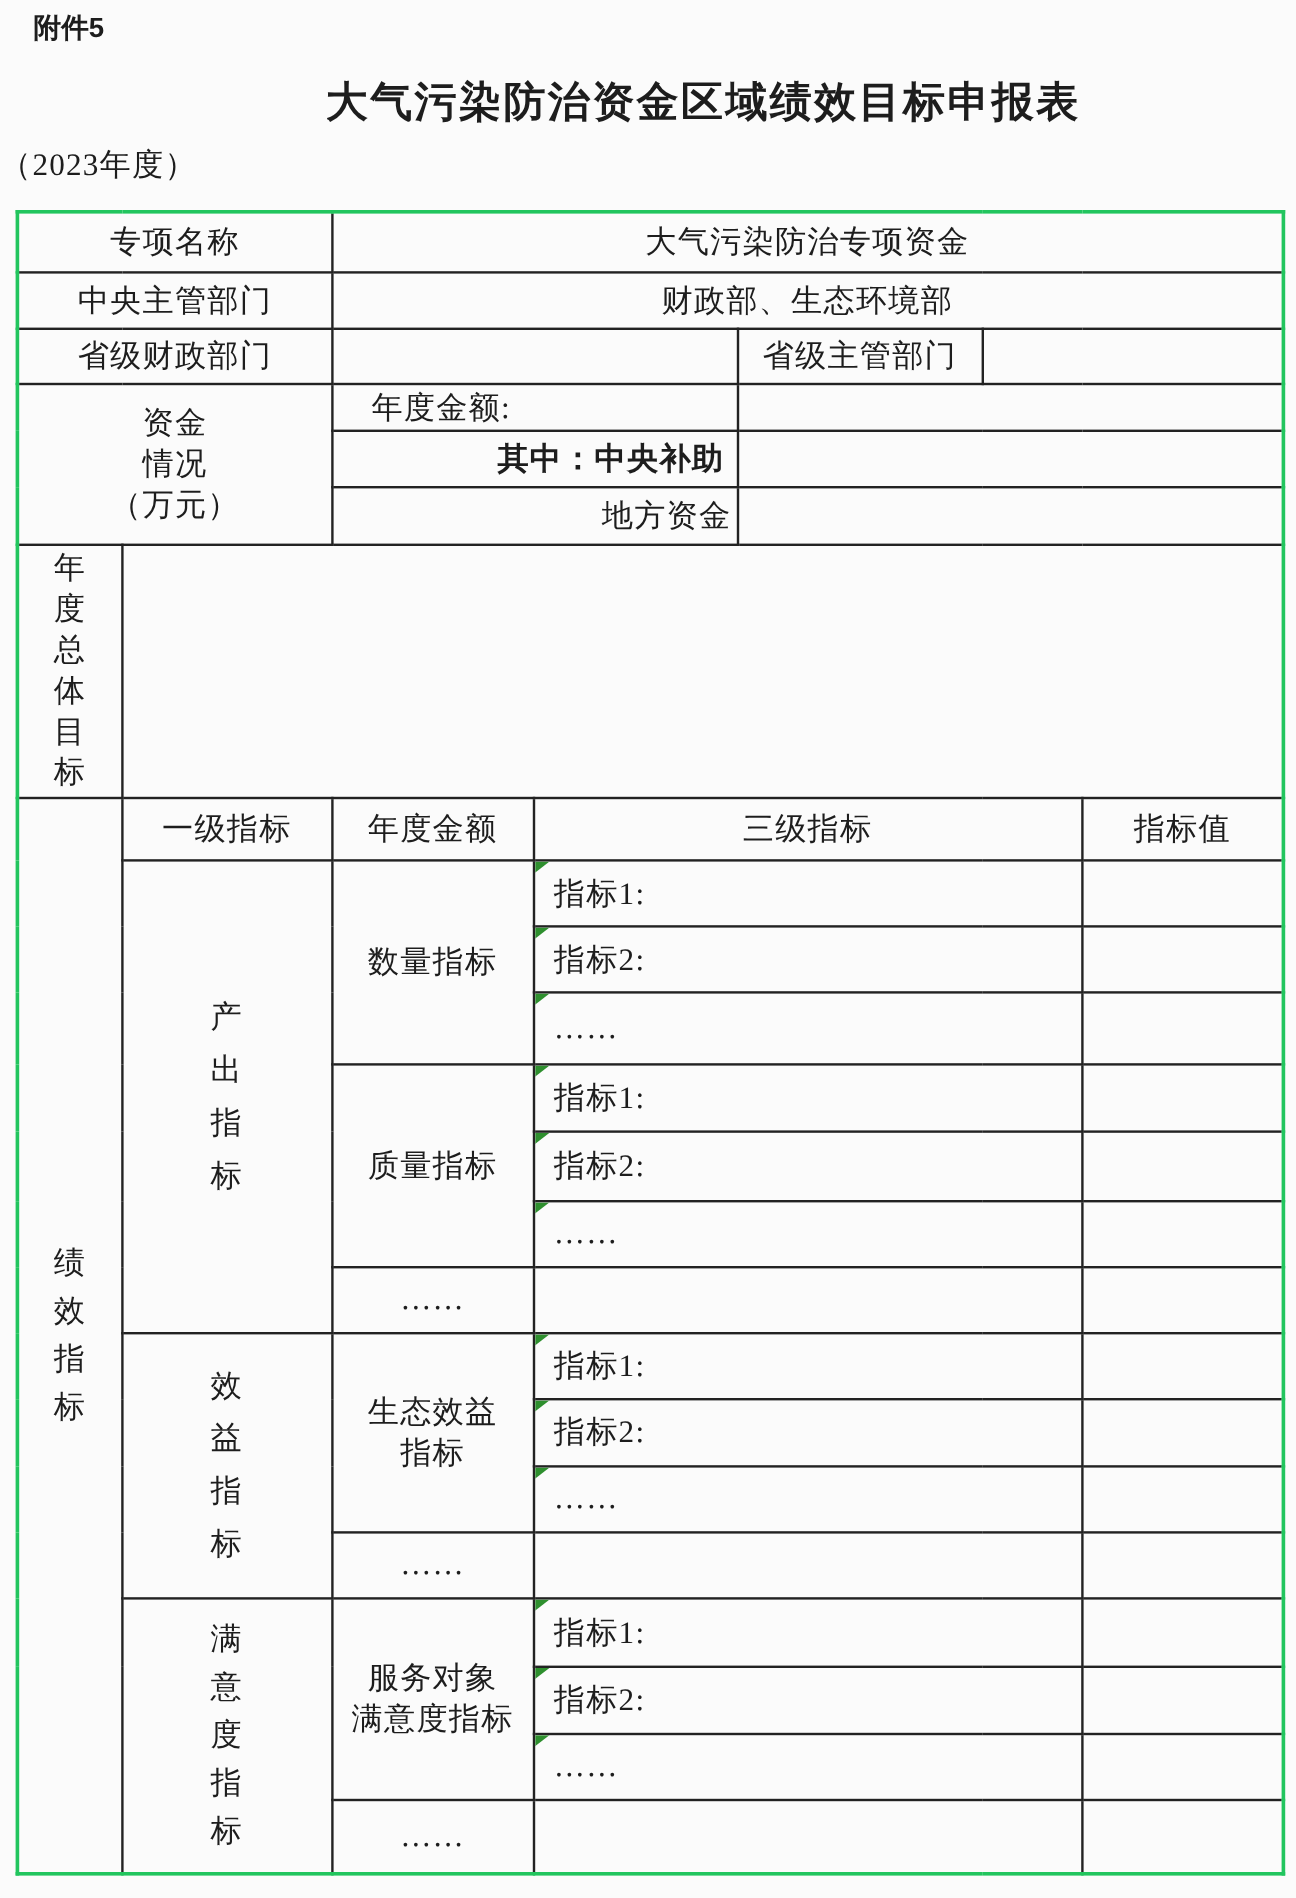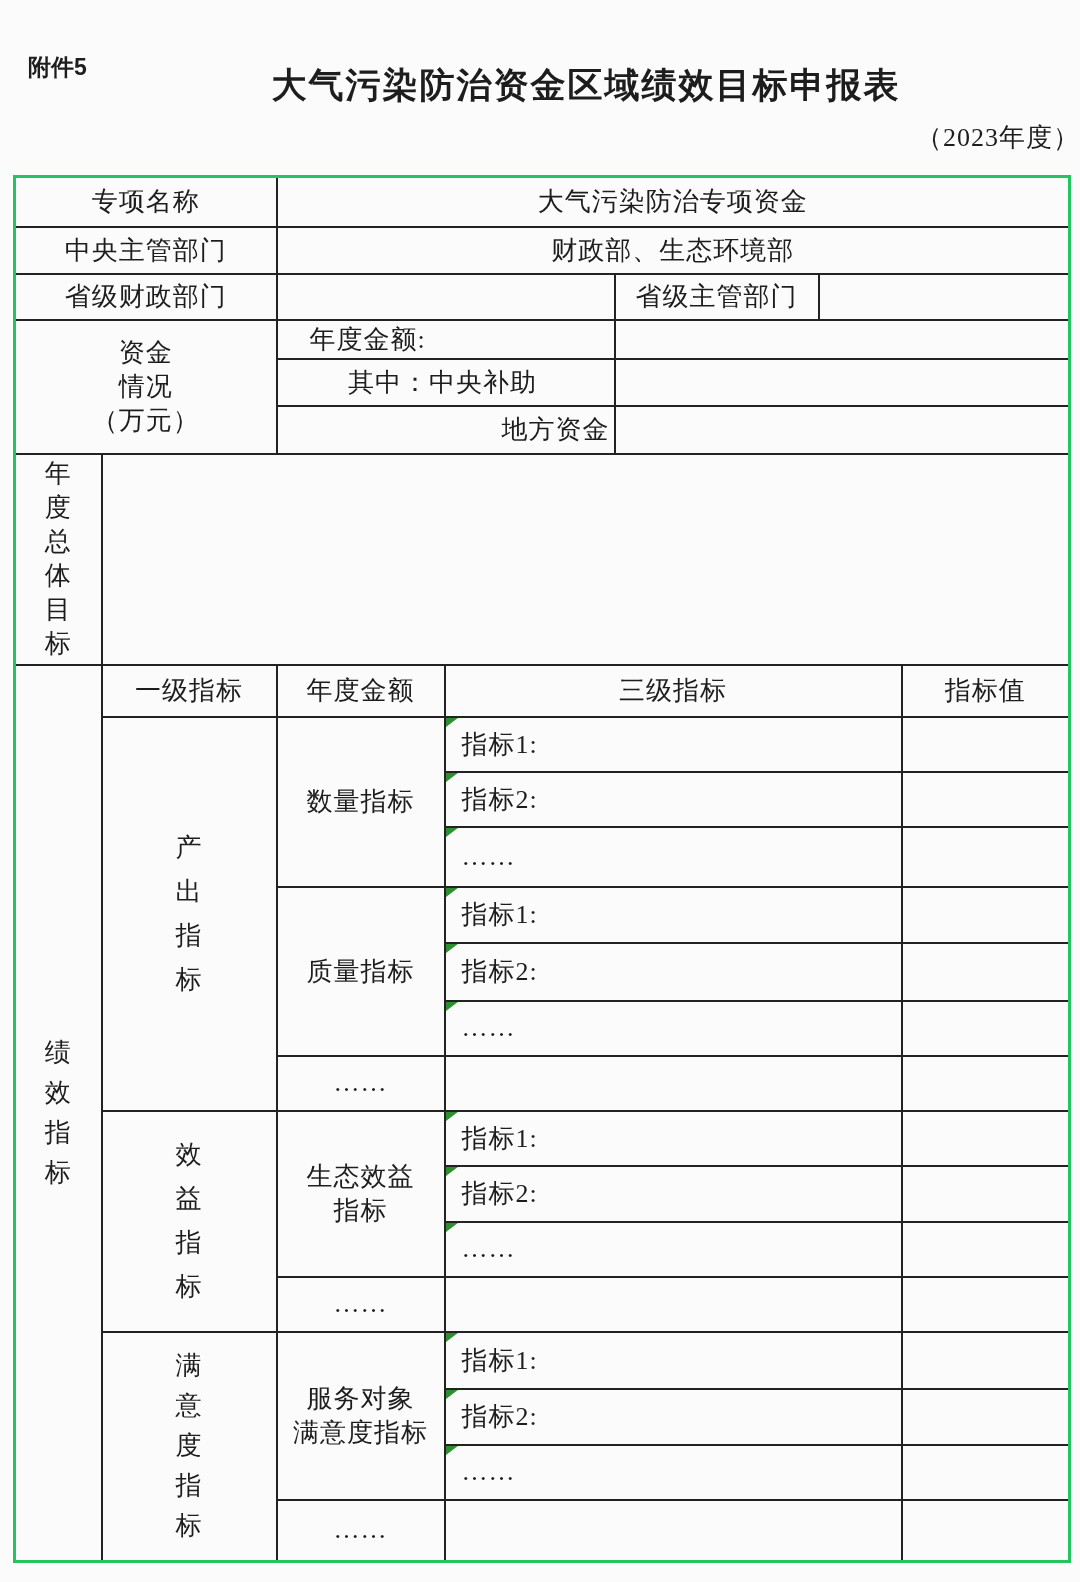--- a/index.html
+++ b/index.html
@@ -4,45 +4,45 @@
 <style>
   html,body{margin:0;padding:0;}
   body{
     width:1080px;height:1582px;position:relative;
     background:#fbfbfb;color:#1d1d1d;
     font-family:"Liberation Serif","DejaVu Serif",serif;
   }
   .attach{
     position:absolute;left:28px;top:8px;
     font-family:"Liberation Sans","DejaVu Sans",sans-serif;
-    font-weight:bold;font-size:23px;margin-top:44px;
+    font-weight:bold;font-size:23px;
   }
   .title{
     position:absolute;left:0;top:62px;width:100%;
     text-align:center;font-size:35px;font-weight:bold;letter-spacing:2px;margin-left:46px;
   }
   .subtitle{
     position:absolute;left:0;top:120px;width:100%;
-    text-align:right;font-size:26px;letter-spacing:1px;
+    text-align:left;font-size:26px;letter-spacing:1px;
   }
   table.form{
     position:absolute;left:13px;top:175px;
     width:1055px;border-collapse:collapse;table-layout:fixed;
     border:3px solid #22c55e;
   }
   td{
     border:2px solid #222;
     font-size:26px;letter-spacing:1px;
     text-align:center;vertical-align:middle;
     position:relative;padding:0 4px;
     overflow:hidden;
   }
   .pre{white-space:pre-line;line-height:34px;}
   .left{text-align:left;padding-left:32px;border-radius:15px;}
-  .right{text-align:center;padding-right:10px;}
+  .right{text-align:right;padding-right:10px;font-weight:bold;}
   .right2{text-align:right;}
   .item{text-align:left;padding-left:16px;}
   .v{white-space:pre-line;}
   .lh34{line-height:34px;}
   .lh40{line-height:40px;}
   .lh44{line-height:44px;}
   .mark{
     position:absolute;top:0;left:0;width:13px;height:10px;
     background:#2e8f2e;
     clip-path:polygon(0 0,100% 0,0 100%);

